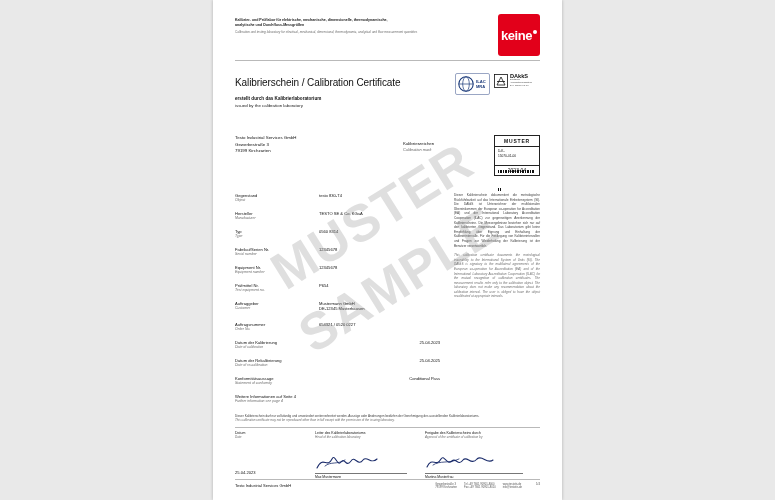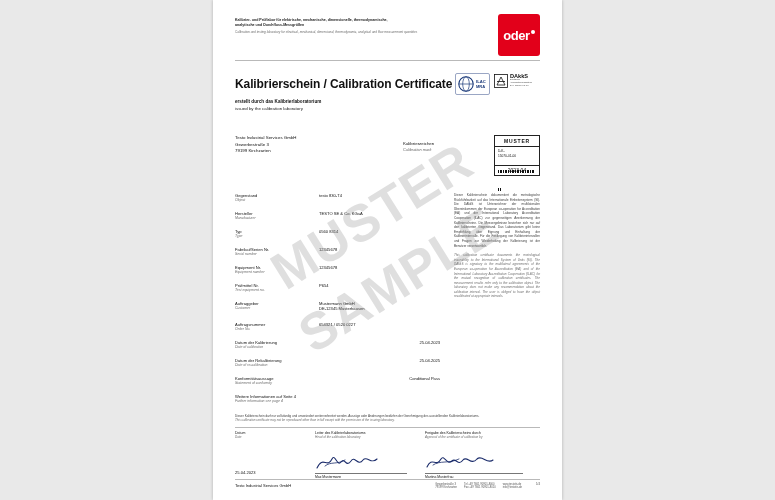--- a/index.html
+++ b/index.html
@@ -49,21 +49,21 @@
     background:#fff;margin-left:1px;margin-bottom:7px;
   }
   .rule{
     position:relative;margin-top:2px;
     height:1px;background:#b9b9b9;
   }
 
   
   .titlewrap{position:relative;margin-top:16px;height:46px;}
   h1{
-    margin:0;font-size:12px;font-weight:bold;color:#111;letter-spacing:-0.1px;
+    margin:0;font-size:10px;font-weight:normal;color:#111;letter-spacing:-0.1px;
   }
   .sub1{margin-top:8px;font-size:4.6px;font-weight:bold;color:#111;}
   .sub2{margin-top:2px;font-size:4.4px;color:#222;}
   .seals{
     position:absolute;right:0;top:-4px;
     display:flex;gap:4px;align-items:flex-start;
   }
   .seal-ilac{
     width:33px;height:20px;border:0.6px solid #9aa6c4;border-radius:2px;
     background:#fff;display:flex;align-items:center;justify-content:center;
@@ -179,21 +179,21 @@
 <div class="page">
   <div class="inner">
 
     <div class="hdr">
       <div class="hdr-txt">
         <div class="b">Kalibrier- und Prüflabor für elektrische, mechanische, dimensionelle, thermodynamische,</div>
         <div class="b">analytische und Durchfluss-Messgrößen</div>
         <span class="it">Calibration and testing laboratory for electrical, mechanical, dimensional, thermodynamic, analytical and flow measurement quantities</span>
       </div>
       <div class="logo">
-        <span>oder</span>
+        <span>keine</span>
           <span class="dot"></span>
       </div>
     </div>
     <div class="rule"></div>
 
     <div class="titlewrap">
       <h1>Kalibrierschein / Calibration Certificate</h1>
       <div class="sub1">erstellt durch das Kalibrierlaboratorium</div>
       <div class="sub2">issued by the calibration laboratory</div>
 

